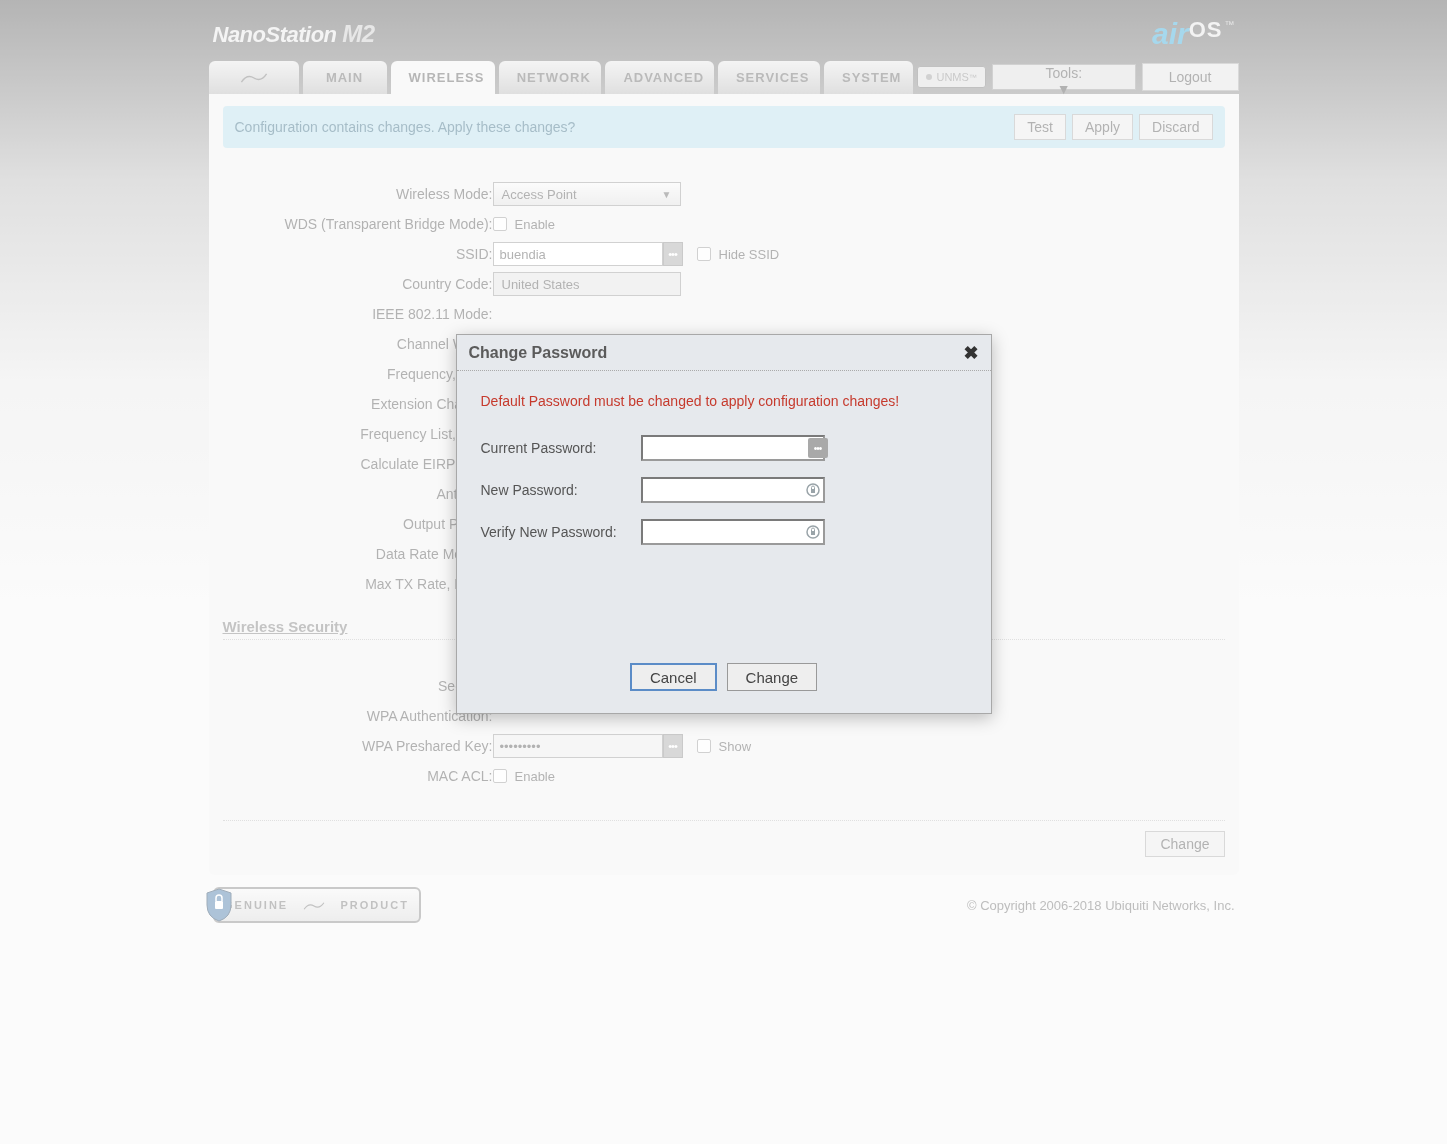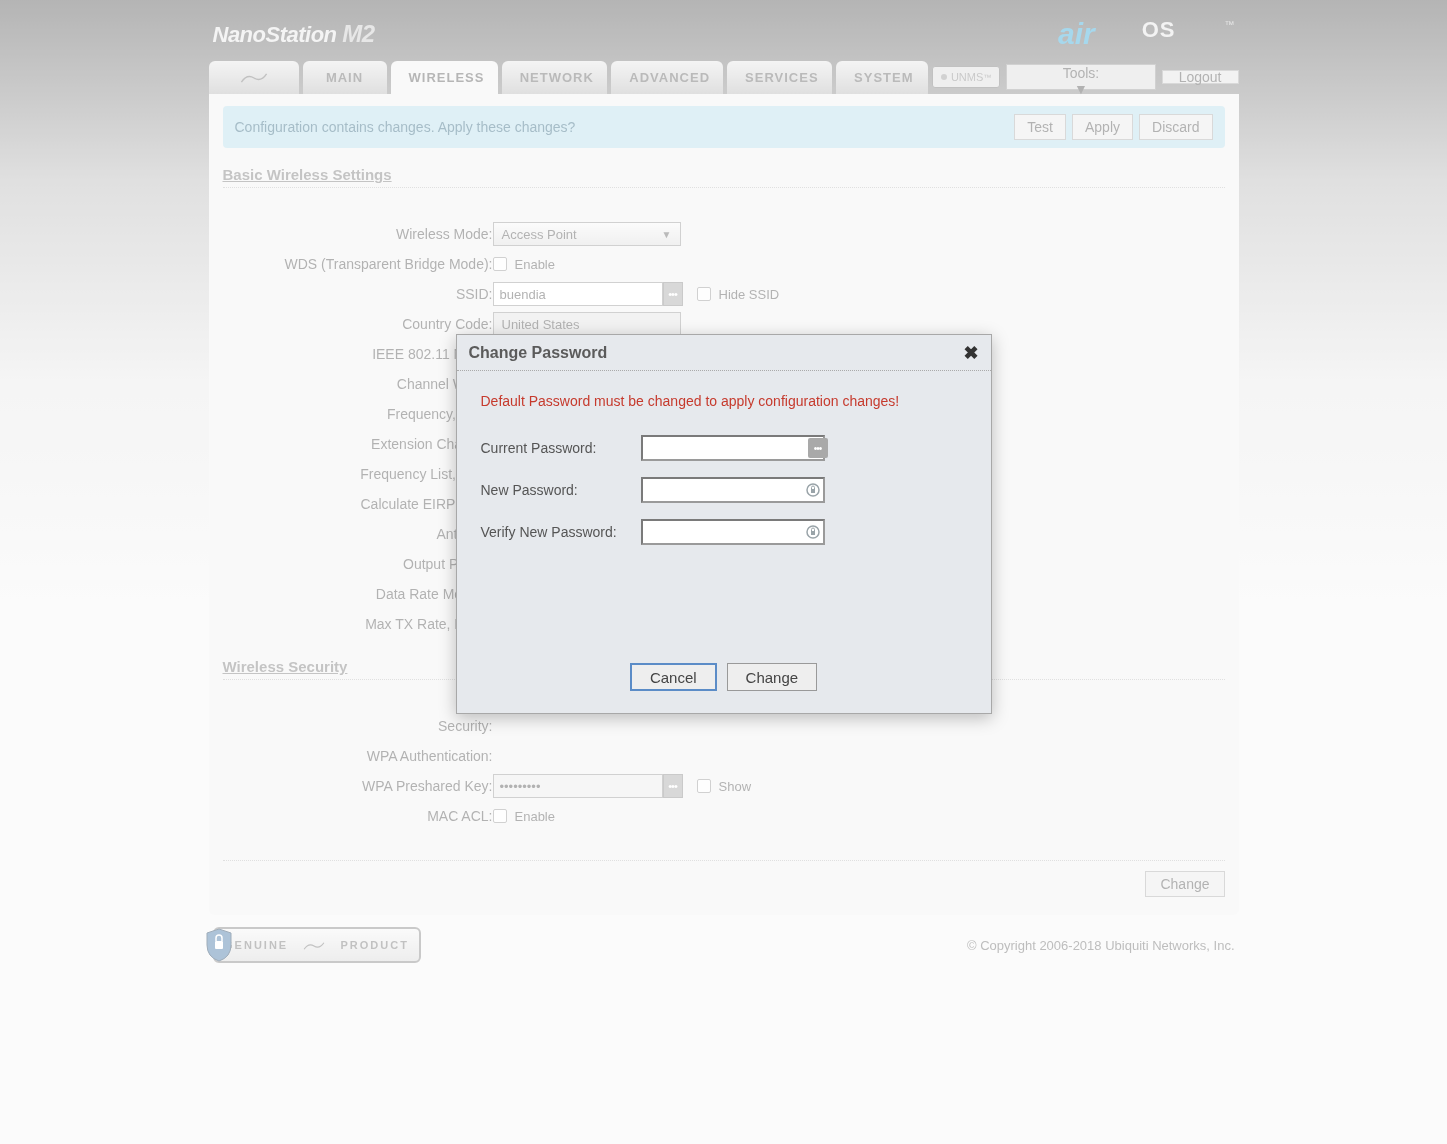--- a/index.html
+++ b/index.html
@@ -27,21 +27,21 @@
   .brand-row {
     display: flex; justify-content: space-between; align-items: center;
     height: 52px;
     padding: 0 4px;
   }
   .brand-left {
     color: #e6e6e6; font-weight: bold; font-size: 22px; letter-spacing: -0.5px;
     font-style: italic;
   }
   .brand-left .m2 { font-style: italic; color: #c9c9c9; font-size: 24px; }
-  .brand-right { color: #e6e6e6; font-size: 28px; font-weight: 300; display:flex; align-items:flex-start;gap:47px; }
+  .brand-right { color: #e6e6e6; font-size: 28px; font-weight: 300; display:flex; align-items:flex-start; }
   .brand-right .air { color:#3aa9d8; font-style: italic; font-weight:bold; font-size:30px; }
   .brand-right .os { font-weight:bold; font-size:22px; color:#e4e4e4; letter-spacing:1px; }
   .brand-right .tm { font-size:10px; color:#ccc; margin-left:2px; margin-top:2px; }
 
   .tab-row {
     display: flex; align-items: flex-end; height: 34px;
   }
   .tab {
     height: 33px; line-height: 34px; padding: 0 18px;
     background: linear-gradient(#e7e7e7,#b9b9b9);
@@ -63,21 +63,21 @@
   }
   .unms-pill .dot { width:6px; height:6px; border-radius:50%; background:#999; margin-right:4px; }
   .tools-select {
     height: 26px; width: 158px; background:#dcdcdc; border:1px solid #999;
     display:flex; align-items:center; justify-content:space-between; padding:0 8px;
     color:#555; font-size:14px; margin-right:6px; cursor:pointer;
     align-self:center;
     flex-direction:column;
   }
   .logout-btn {
-    height: 14px; padding: 0 16px; background:#e2e2e2; border:1px solid #aaa;
+    height: 28px; padding: 0 26px; background:#e2e2e2; border:1px solid #aaa;
     display:flex; align-items:center; color:#555; font-size:14px; cursor:pointer;
     align-self:center;
   }
 
   .content-panel {
     background: #f2f2f2;
     border-radius: 0 0 6px 6px;
     padding: 12px 14px 18px;
   }
   .notice-bar {
@@ -254,21 +254,20 @@
 
     <div class="notice-bar">
       <span>Configuration contains changes. Apply these changes?</span>
       <div class="notice-btns">
         <div class="nbtn">Test</div>
         <div class="nbtn">Apply</div>
         <div class="nbtn">Discard</div>
       </div>
     </div>
 
-    <div class="section-title">Basic Wireless Settings</div>
 
     <div style="height:14px"></div>
 
     <div class="form-row">
       <div class="form-label">Wireless Mode:</div>
       <div class="sel">
         <span>Access Point</span>
         <span class="tri">▼</span>
       </div>
     </div>

